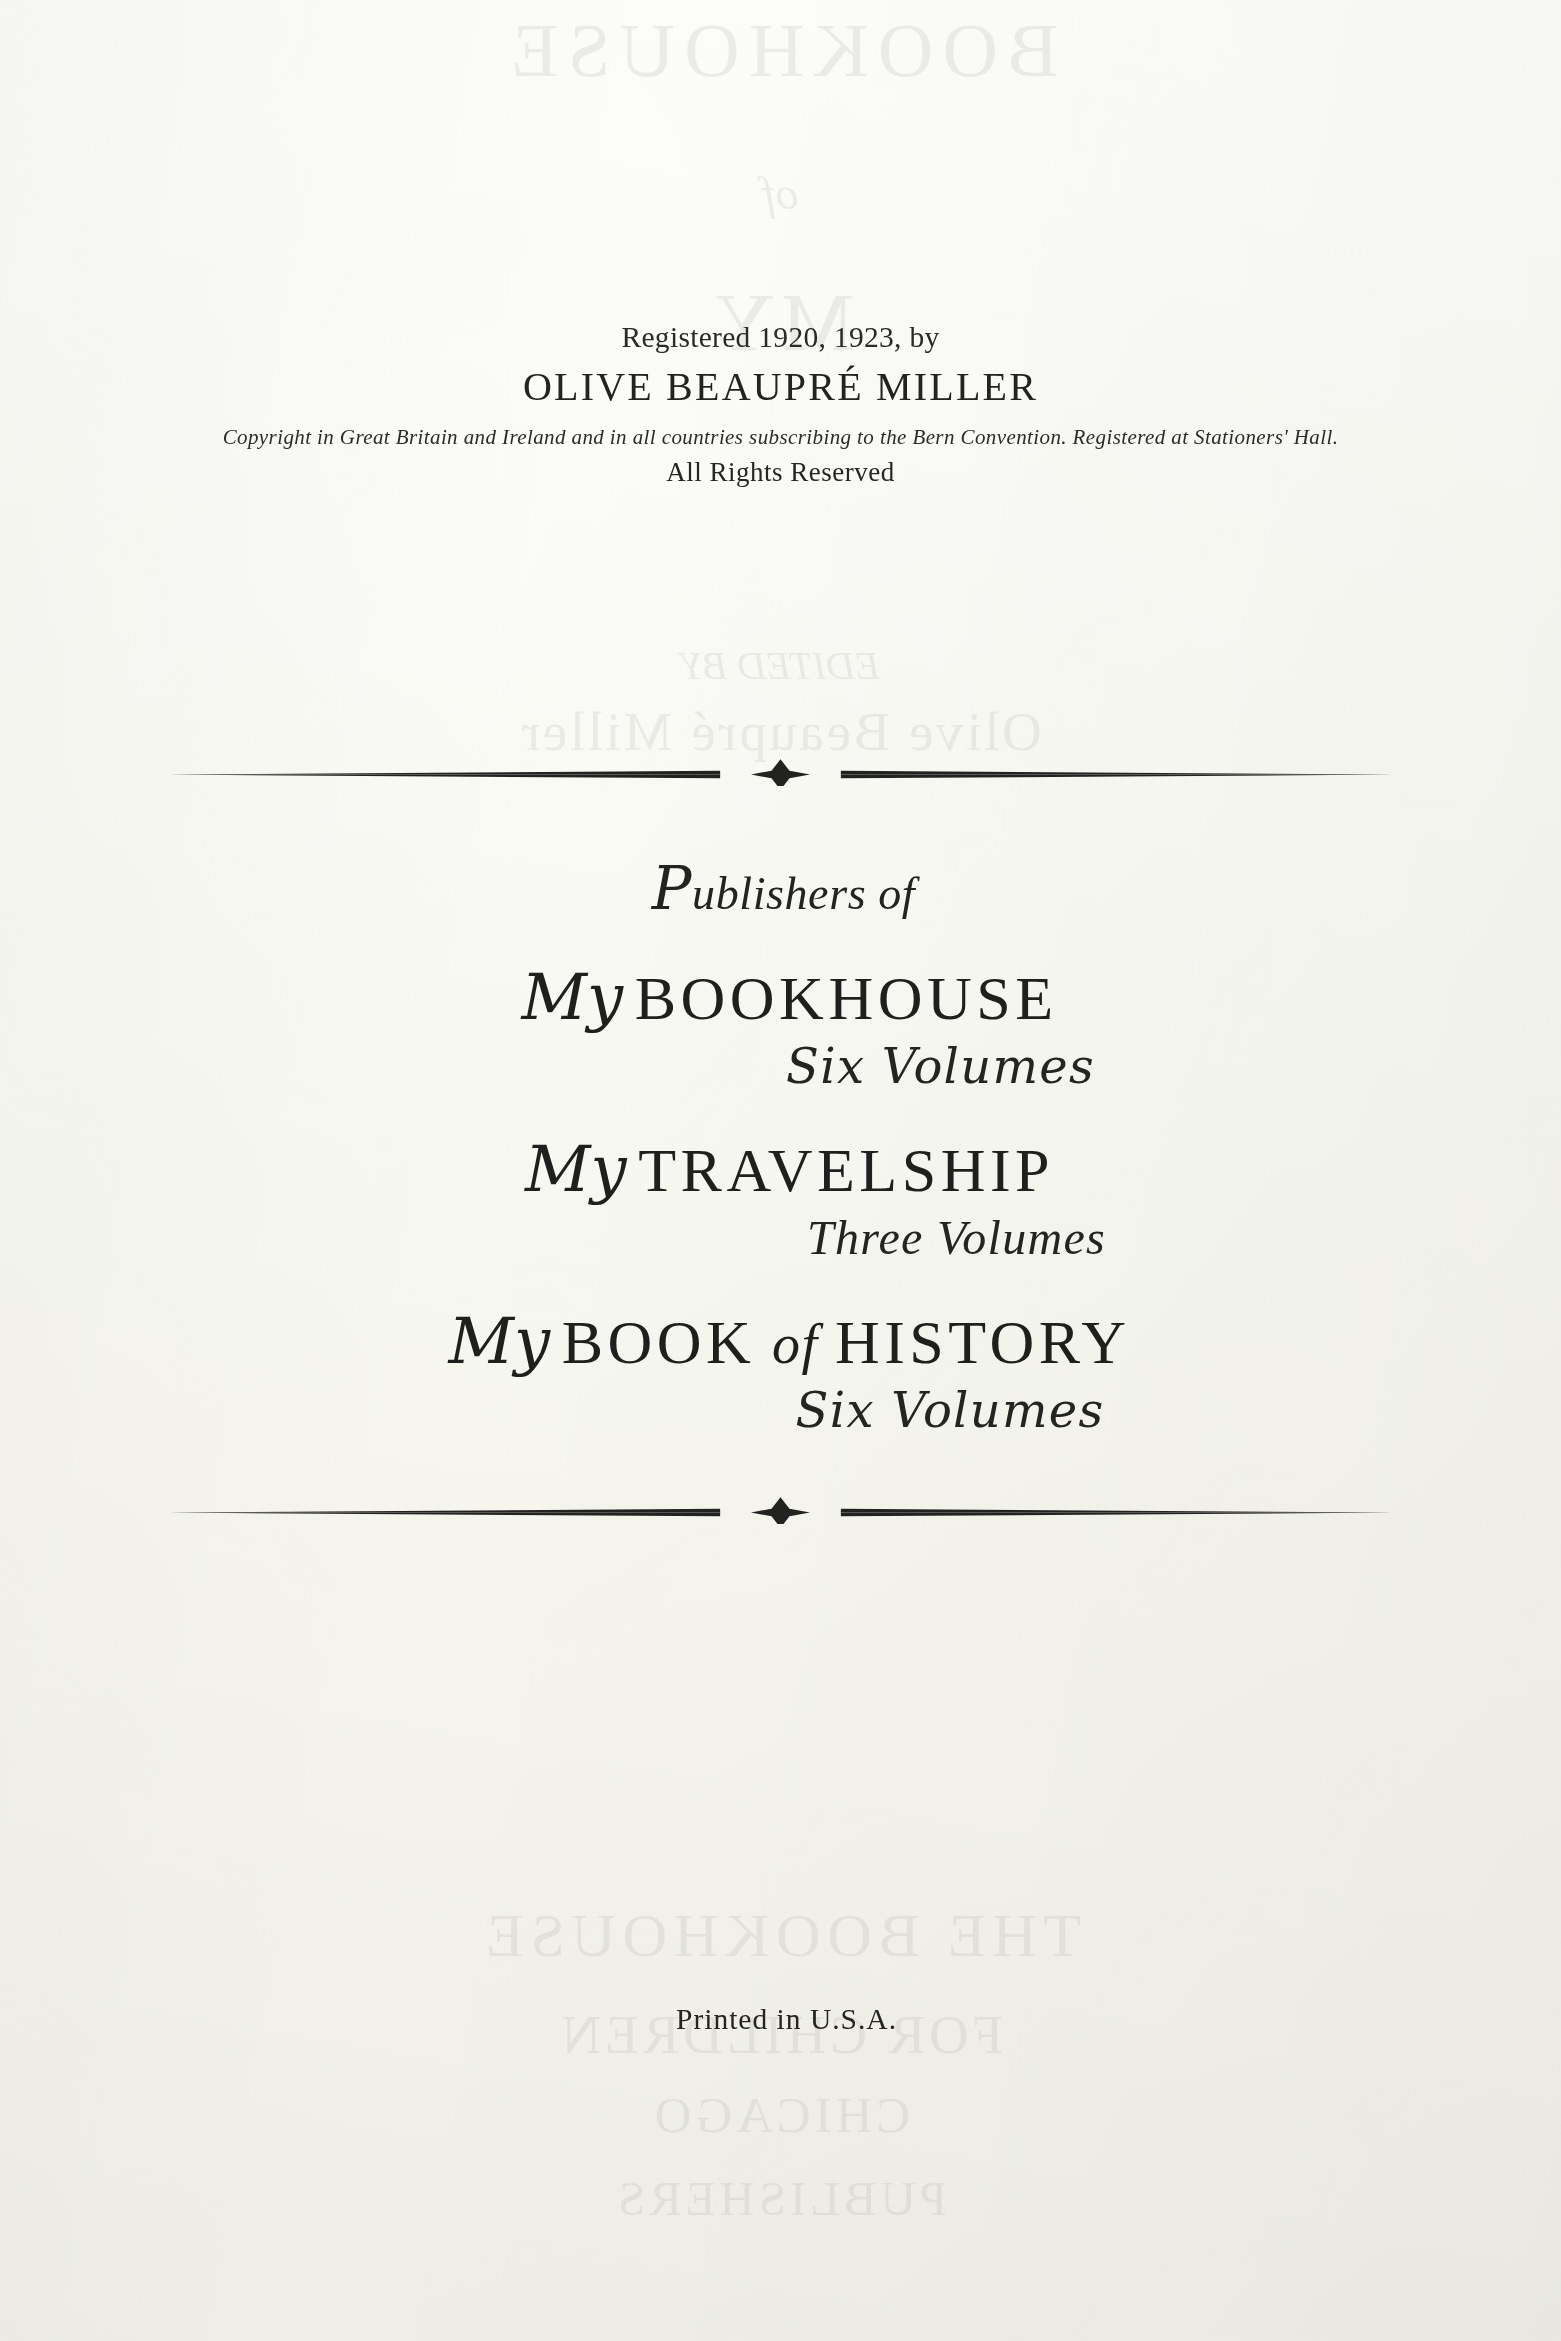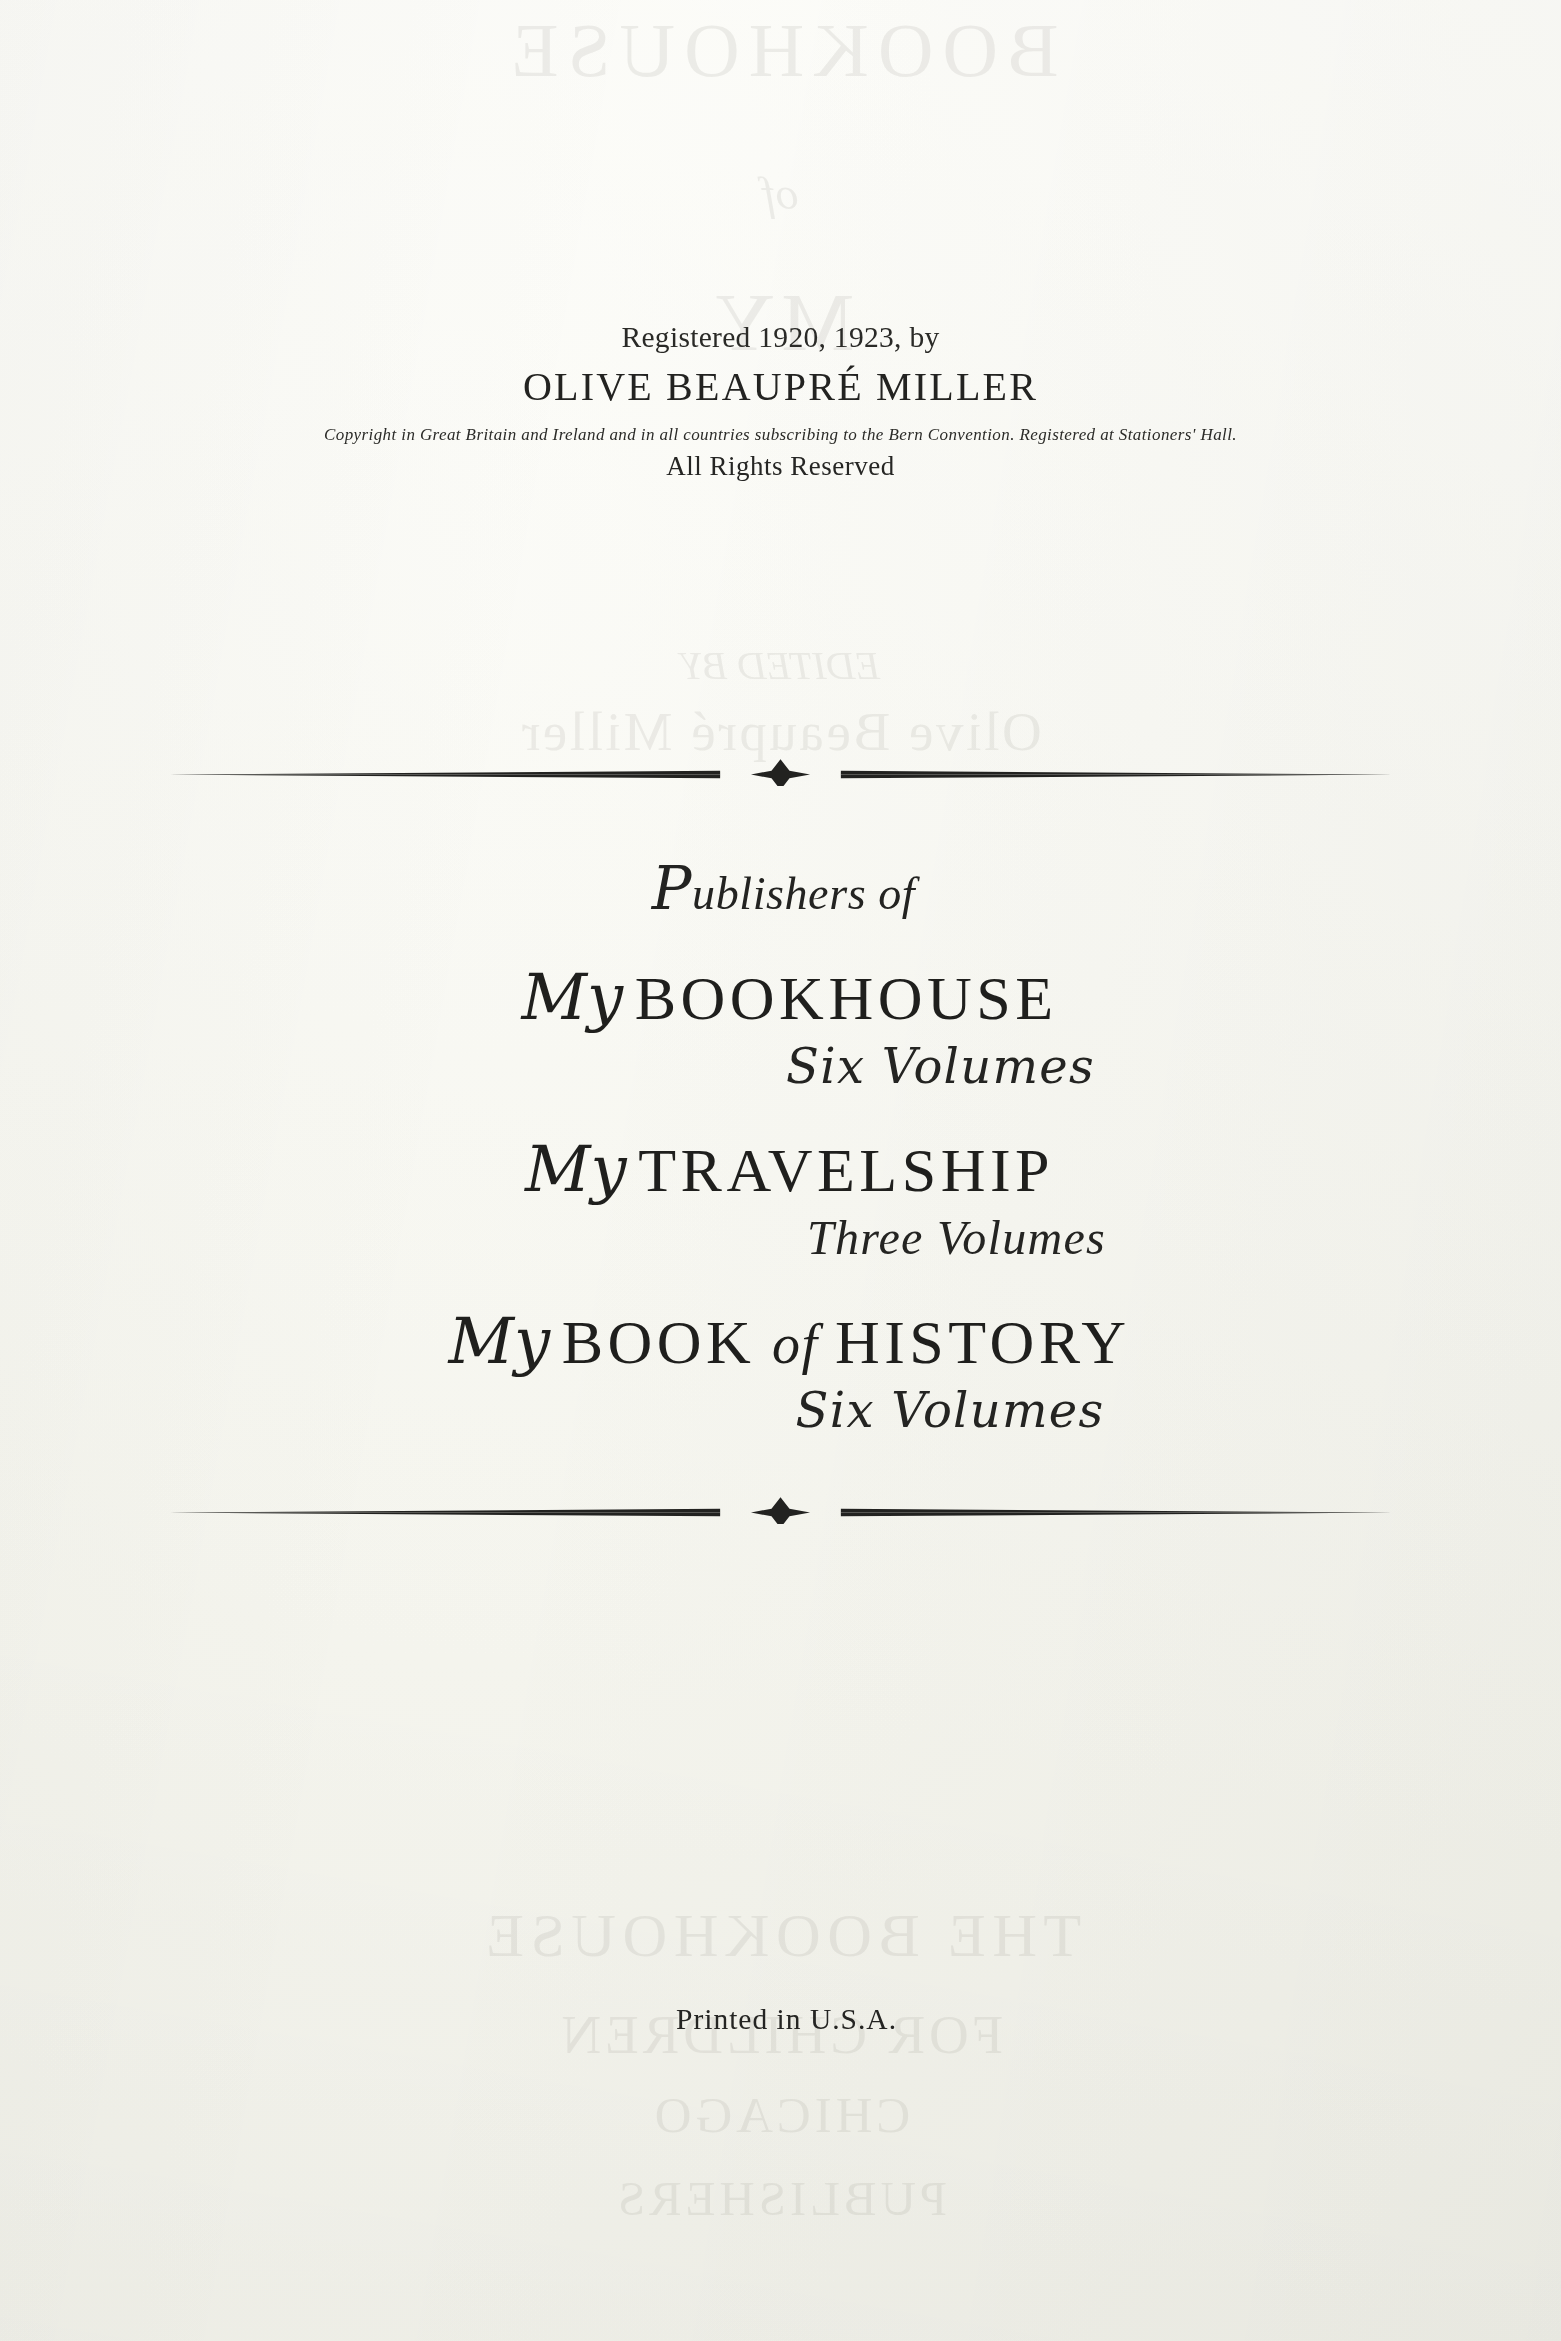--- a/index.html
+++ b/index.html
@@ -103,21 +103,21 @@
     color: #2a2a27;
   }
   .cr-name {
     font-size: 40px;
     letter-spacing: 2.2px;
     margin-top: 9px;
     color: #232321;
   }
   .cr-legal {
     margin-top: 13px;
-    font-size: 17px;
+    font-size: 21px;
     font-style: italic;
     line-height: 1.42;
     letter-spacing: 0.4px;
     color: #2b2b28;
     width: 1194px;
     margin-left: auto;
     margin-right: auto;
   }
   .cr-rights {
     margin-top: 4px;

